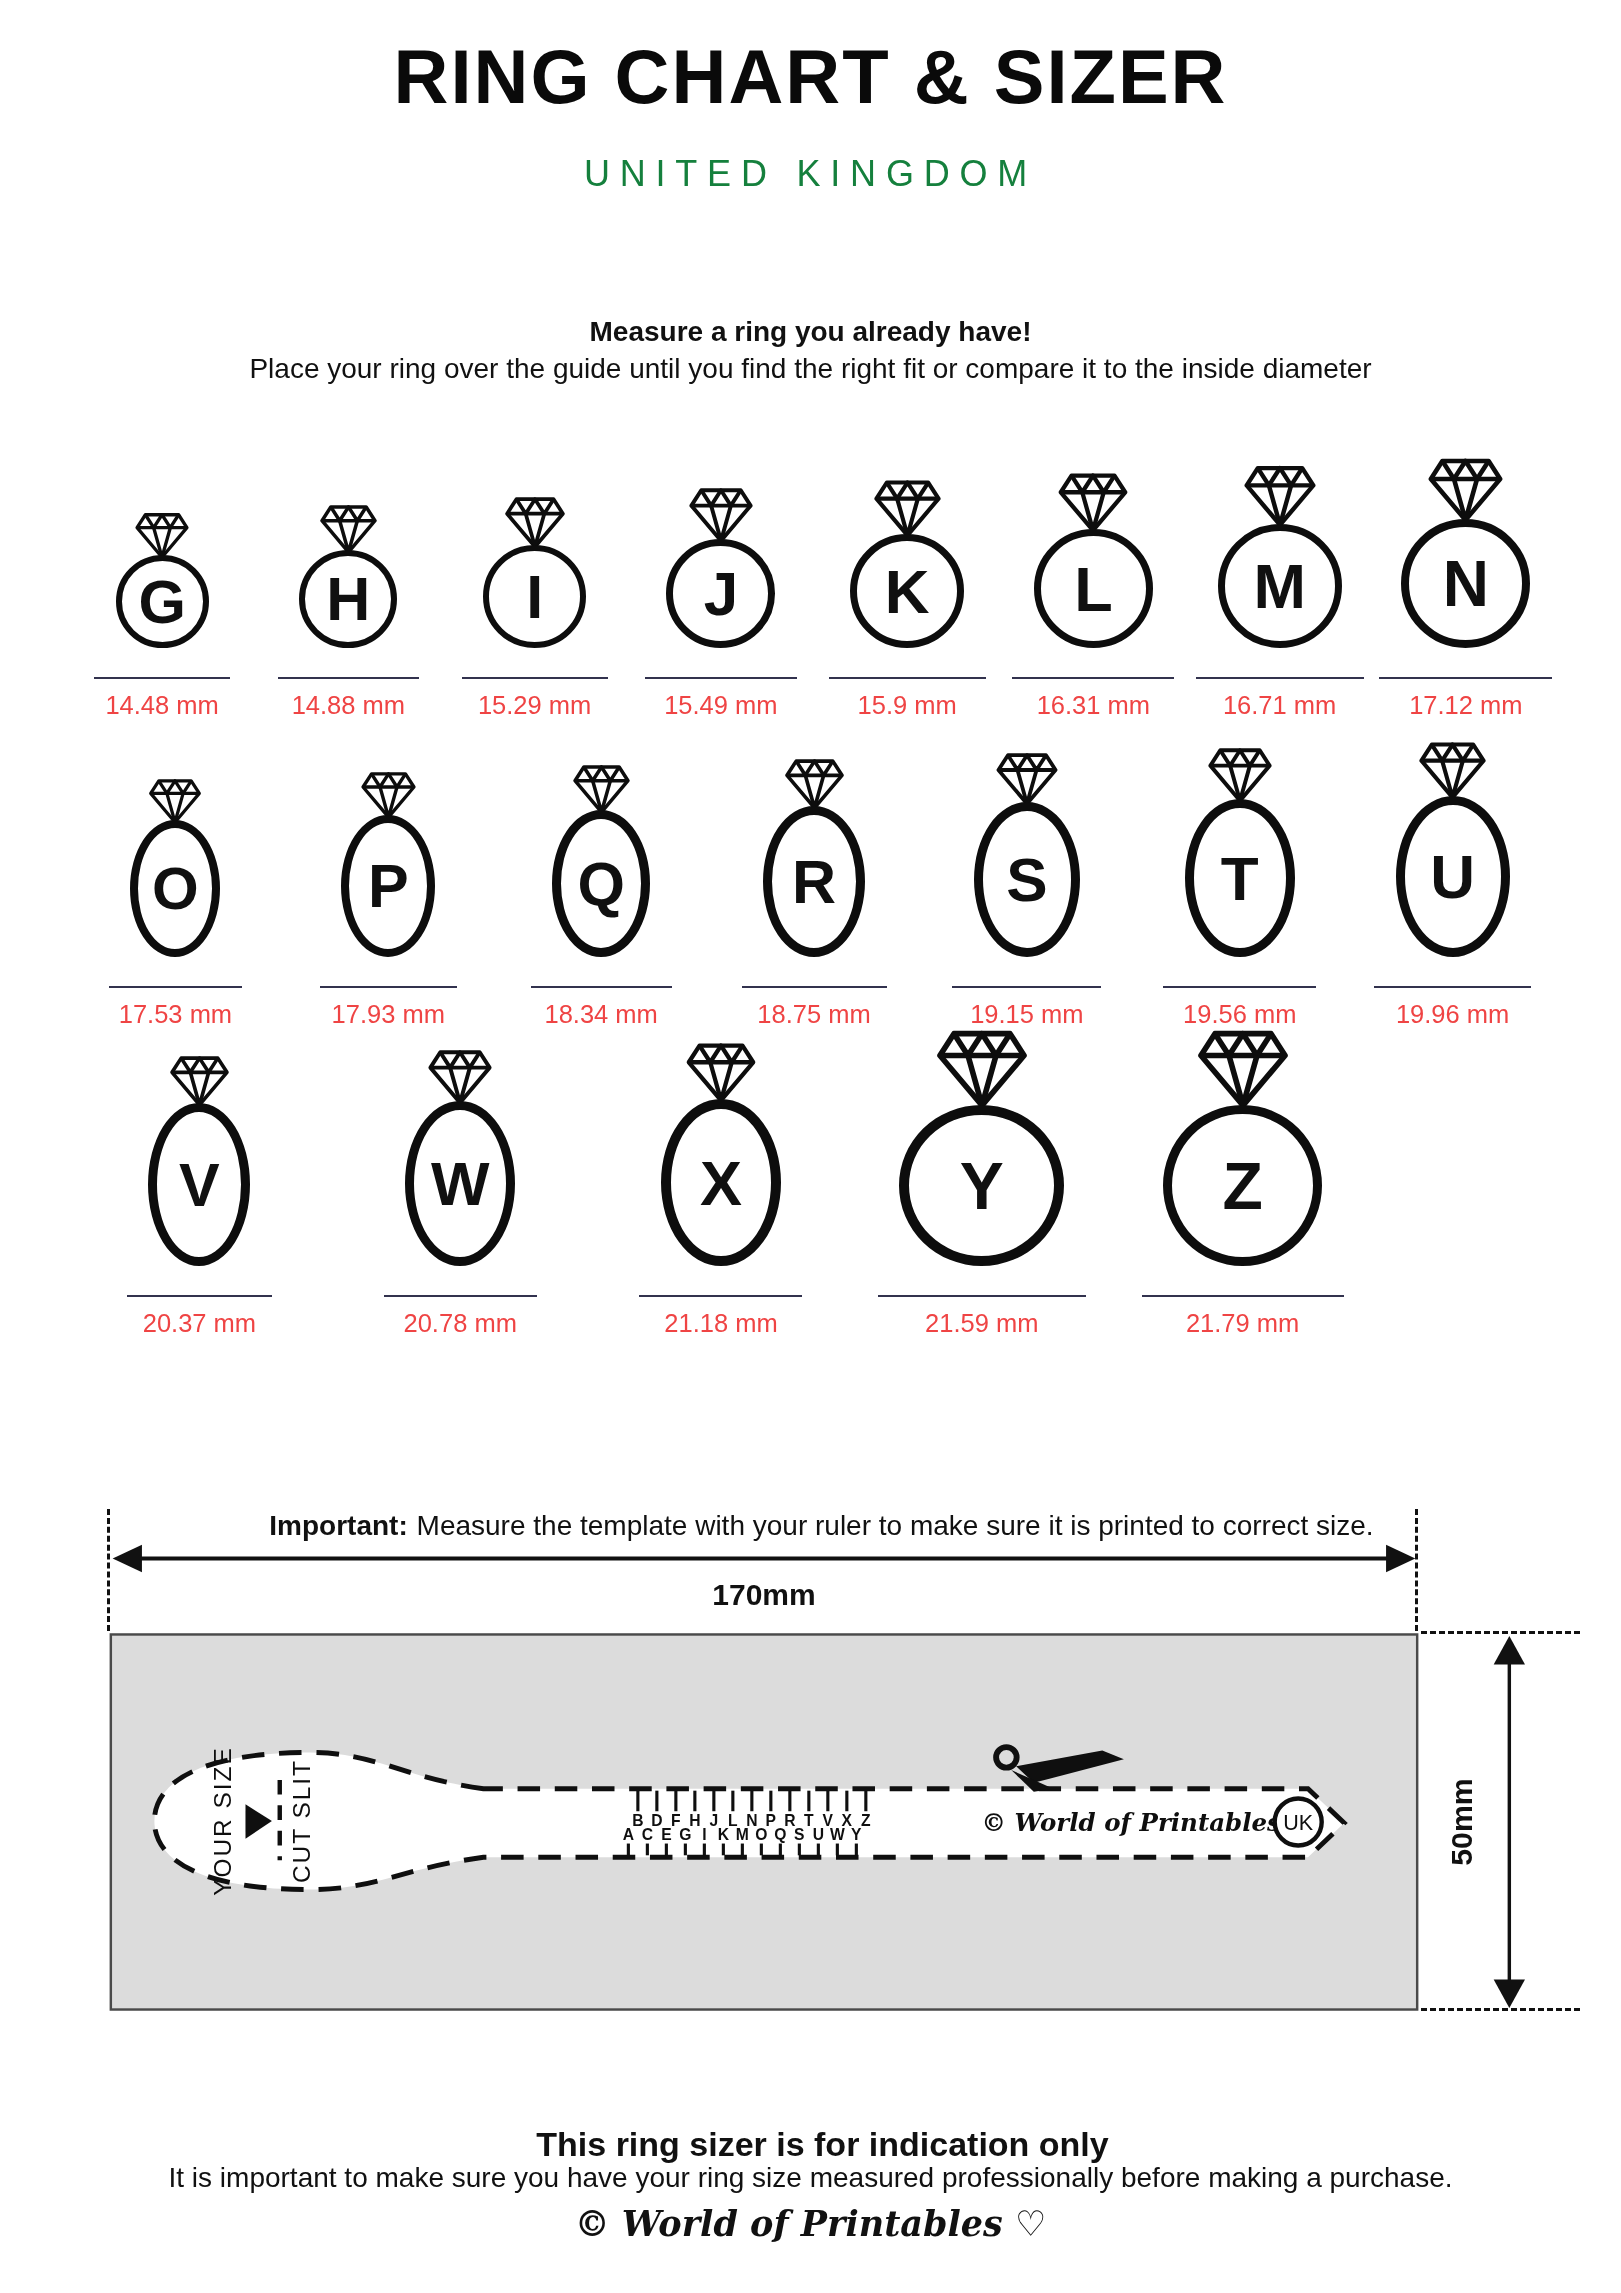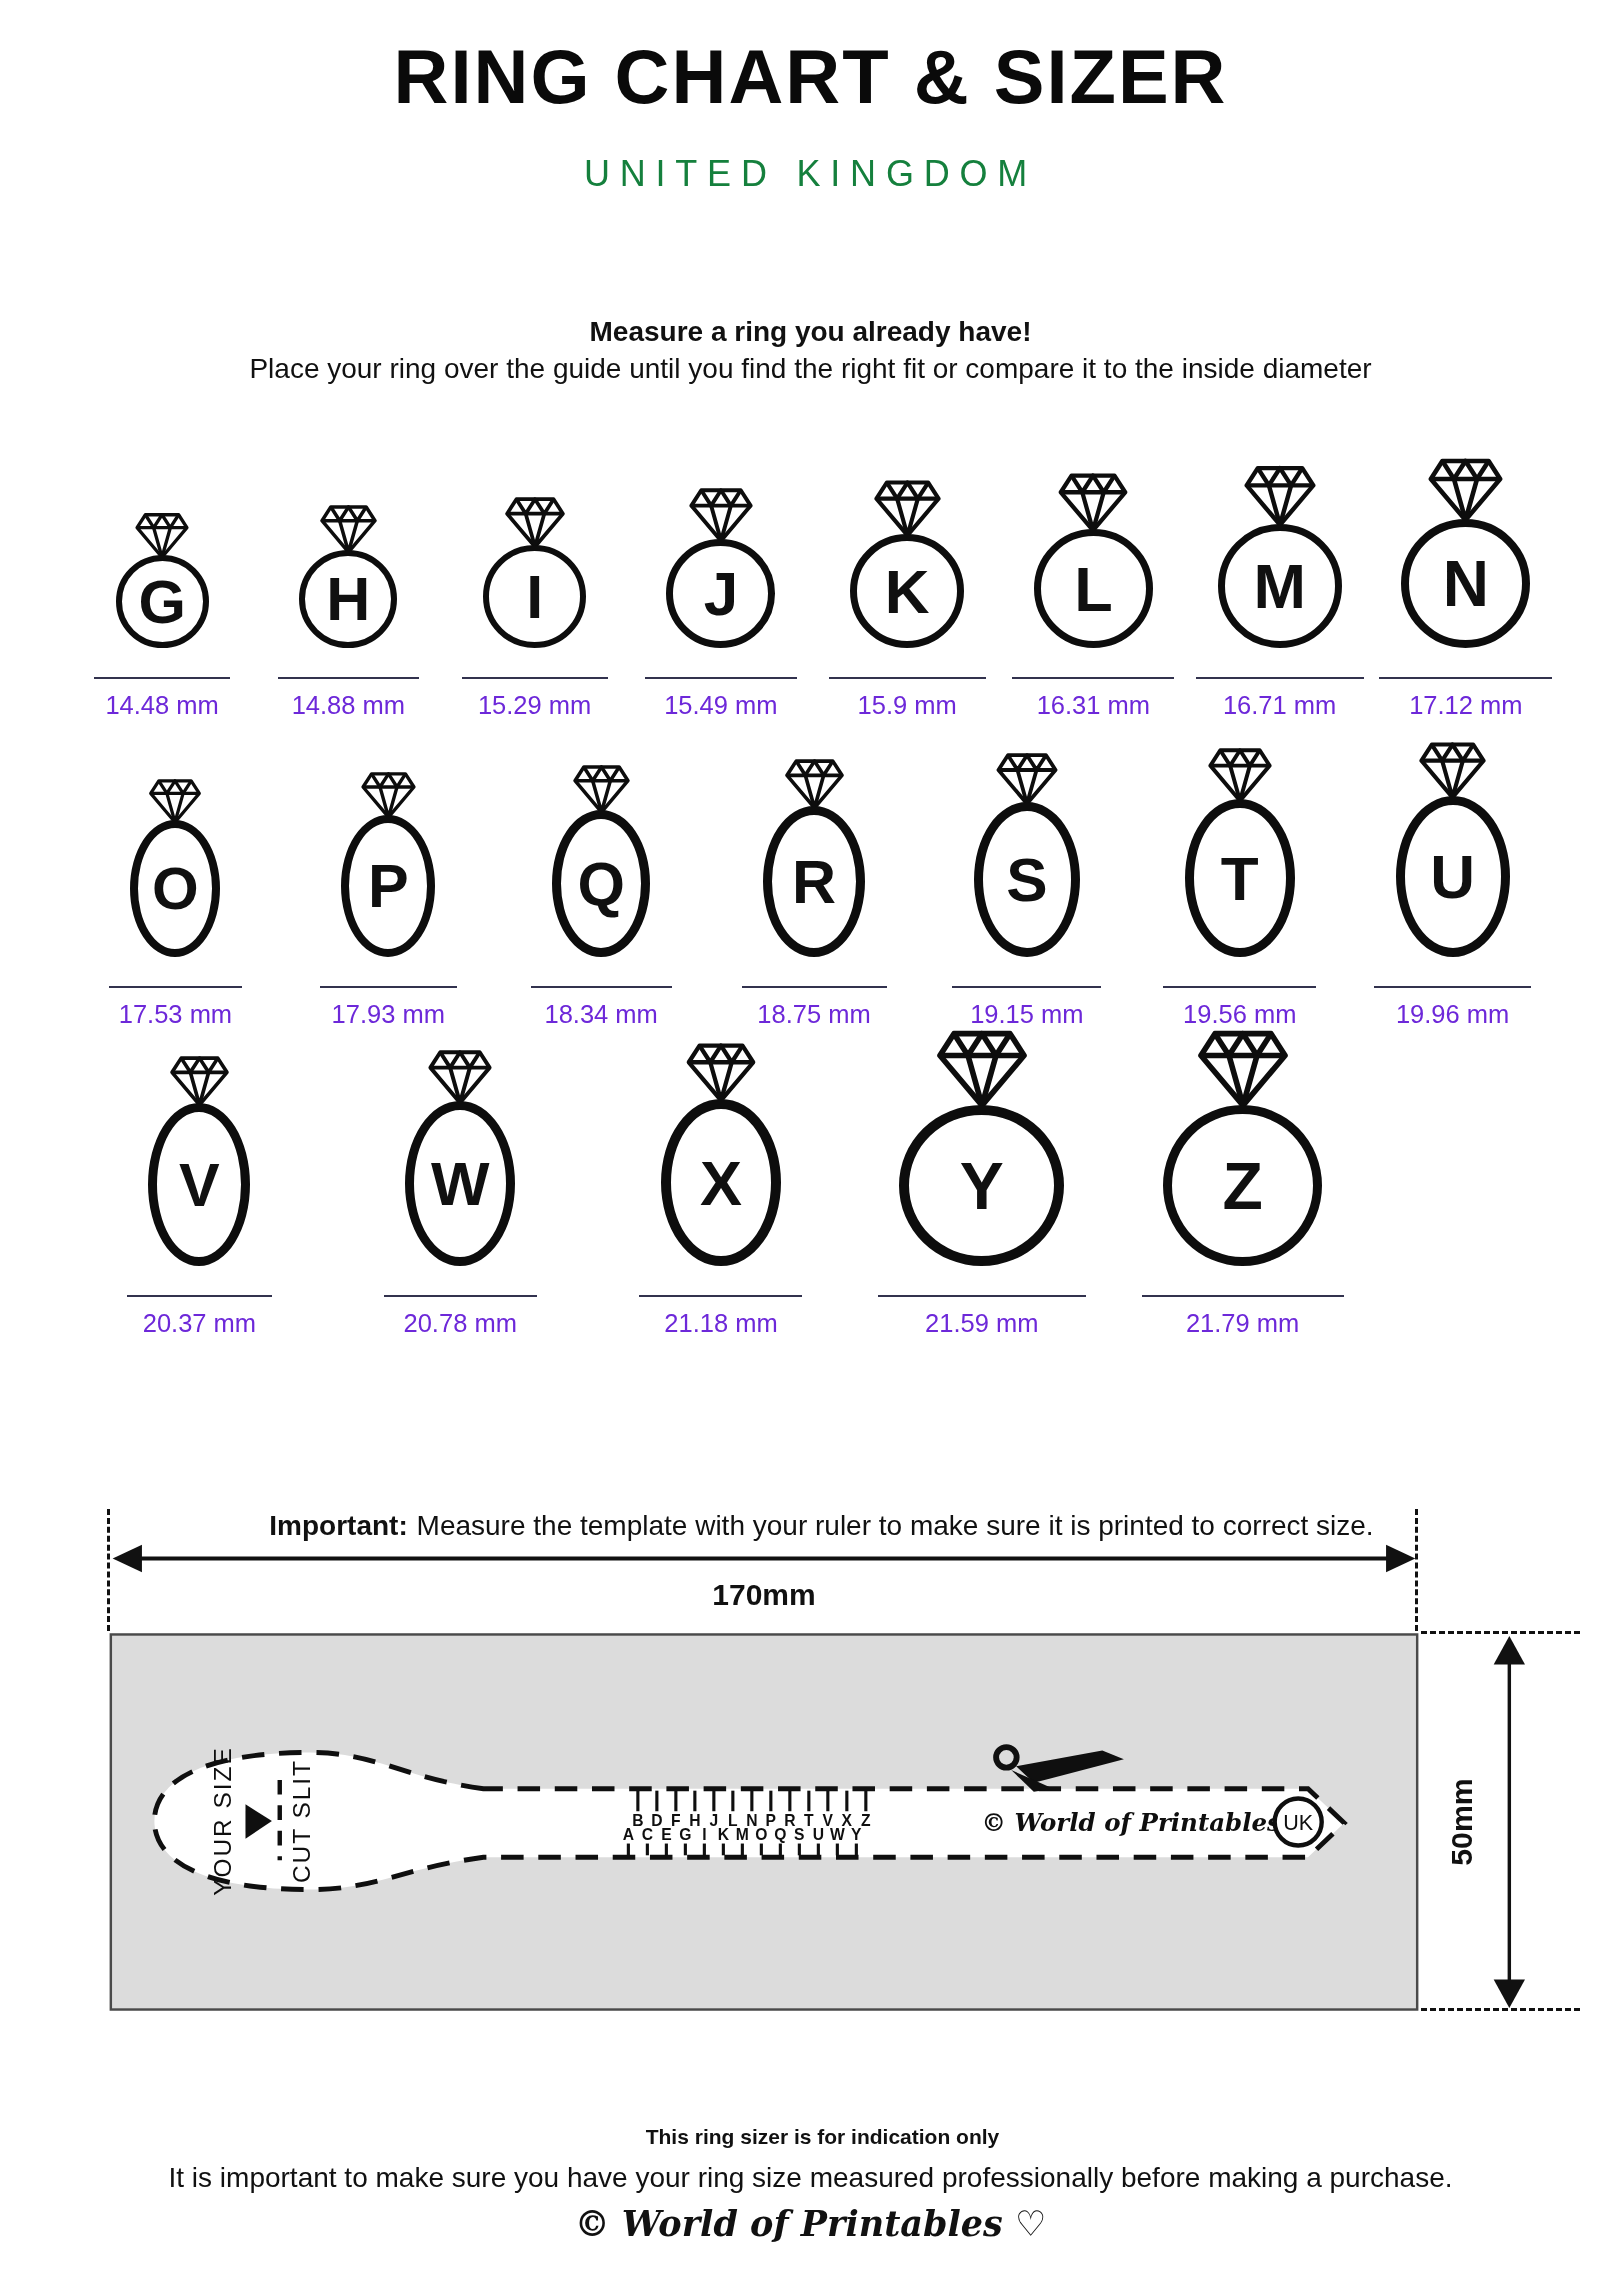--- a/index.html
+++ b/index.html
@@ -14,34 +14,34 @@
   .instr-body{top:353px;font-size:28px;font-weight:400;}
 
   .ring-row{position:absolute;display:flex;}
   #row-0{left:69px;top:421px;height:299px;width:1490px;}
   #row-1{left:69px;top:725px;height:304px;width:1490px;}
   #row-2{left:69px;top:1029px;height:309px;width:1304px;}
   .ring-item{flex:1 0 0;display:flex;flex-direction:column;align-items:center;justify-content:flex-end;}
   .diamond{margin-bottom:-4.9px;line-height:0;}
   .ring-circle{position:relative;background:#fff;border-radius:50%;display:flex;align-items:center;justify-content:center;font-weight:600;color:#101010;box-sizing:border-box;}
   .ring-underline{border-top:2.5px solid #32324e;margin-top:29px;height:0;}
-  .ring-size{margin-top:11.8px;font-size:25.5px;color:#6d28d9;}
+  .ring-size{margin-top:11.8px;font-size:25.5px;color:#ef4444;}
 
   .imp{top:1510px;font-size:28px;margin-left:22px;}
   .imp b{margin-right:8.8px;}
   .arrow170{position:absolute;left:109px;top:1537px;}
   .label170{top:1578px;font-size:30px;font-weight:700;left:109px;right:auto;width:1310px;}
   .vdash{position:absolute;width:0;height:122px;top:1509px;border-left:3.4px dashed #111;}
   .vdash.left{left:107px;} .vdash.right{left:1415px;}
   .hdash{position:absolute;width:159px;height:0;left:1421px;border-top:3.4px dashed #111;}
   .hdash.top{top:1631px;} .hdash.bottom{top:2008px;}
   .template-svg{position:absolute;left:109px;top:1633px;}
   .arrow50{position:absolute;left:1433px;top:1633px;}
 
-  .foot-head{top:2125px;font-size:21px;font-weight:700;padding-left:24px;}
+  .foot-head{top:2125px;font-size:34px;font-weight:700;padding-left:24px;}
   .foot-body{top:2162px;font-size:28px;}
   .brand{top:2203px;font-size:35px;font-style:italic;font-weight:600;font-family:"DejaVu Serif","DejaVu Sans",serif;}
 </style>
 </head>
 <body>
 
 <div class="page">
 
   <div class="centered title">RING CHART &amp; SIZER</div>
   <div class="centered subtitle">UNITED KINGDOM</div>

